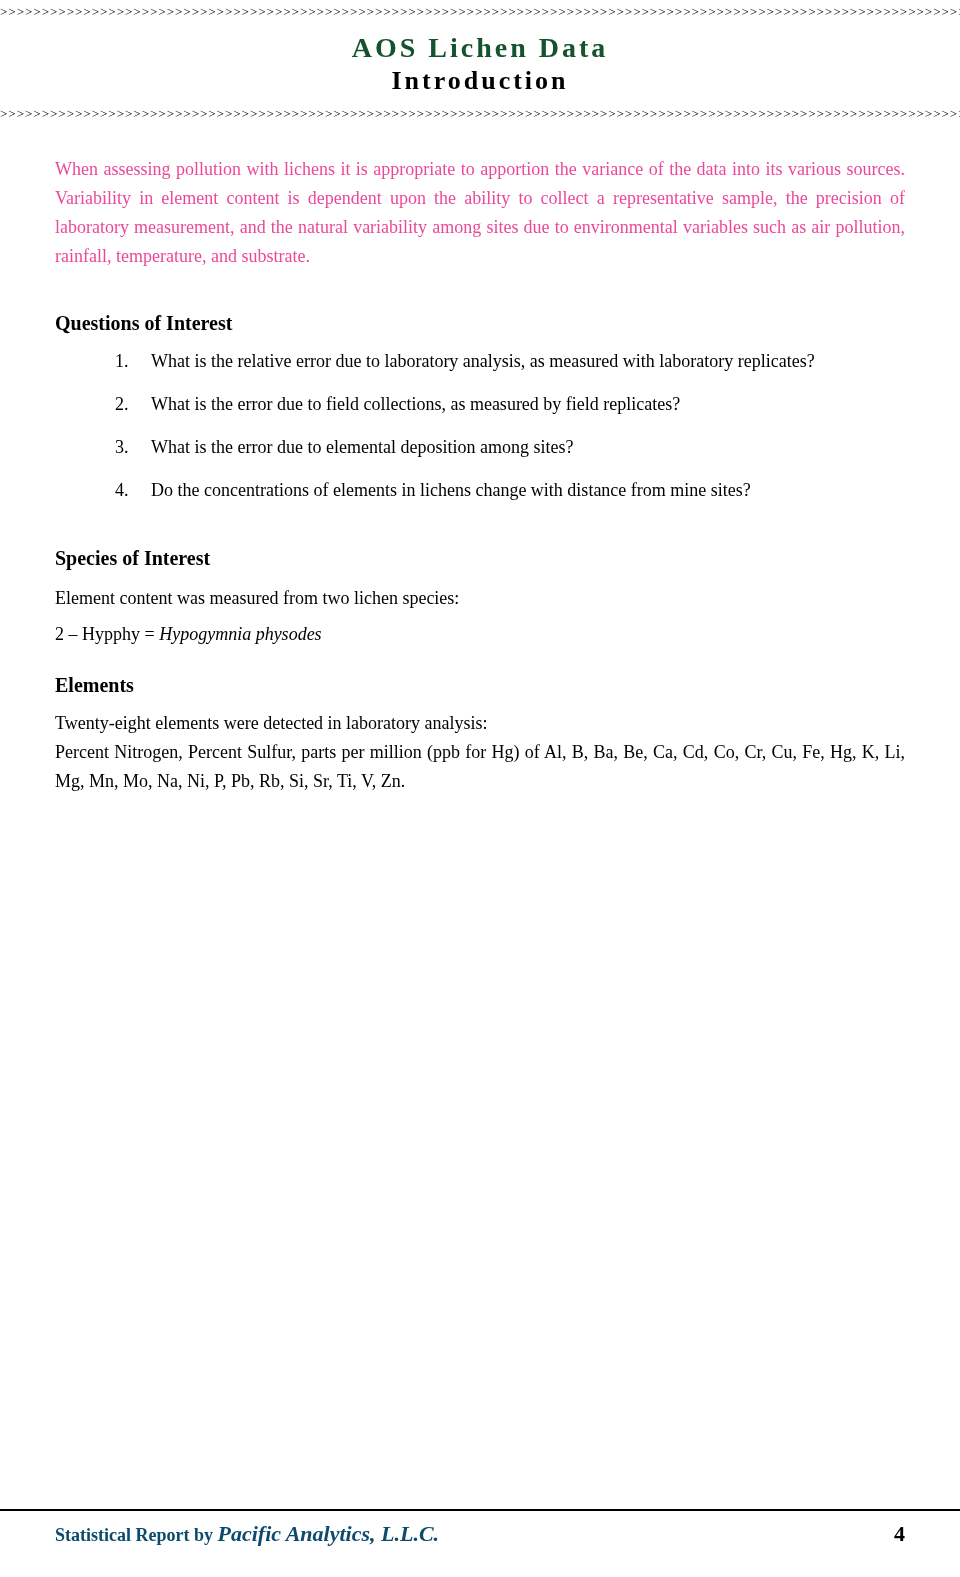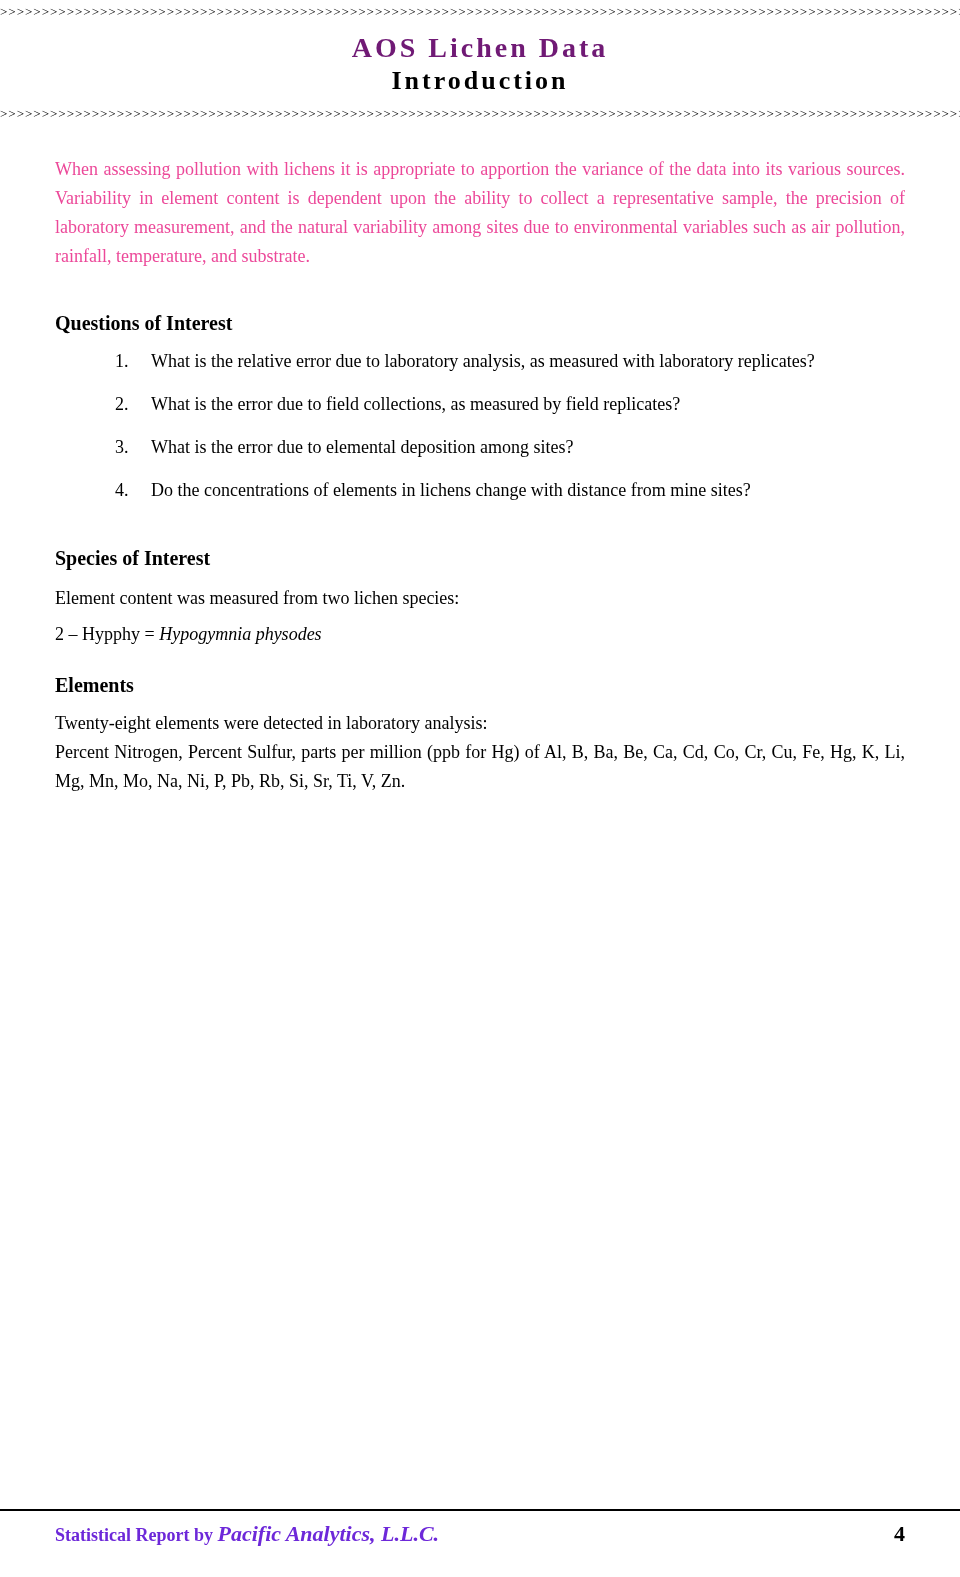--- a/index.html
+++ b/index.html
@@ -42,21 +42,21 @@
     .header-section {
       text-align: center;
       padding: 8px 0 6px 0;
     }
 
     .main-title {
       font-family: 'Times New Roman', Times, serif;
       font-size: 28px;
       font-weight: bold;
       letter-spacing: 3px;
-      color: #701a75;
+      color: #14532d;
       display: block;
     }
 
     .sub-title {
       font-family: 'Times New Roman', Times, serif;
       font-size: 26px;
       font-weight: bold;
       letter-spacing: 3px;
       color: #000;
       display: block;
@@ -141,21 +141,21 @@
       padding-top: 10px;
       display: flex;
       justify-content: space-between;
       align-items: center;
     }
 
     .footer-left {
       font-family: 'Times New Roman', Times, serif;
       font-size: 18px;
       font-weight: bold;
-      color: #6d28d9;
+      color: #0c4a6e;
     }
 
     .footer-company {
       font-style: italic;
       font-size: 22px;
     }
 
     .page-number {
       font-size: 22px;
       font-weight: bold;

